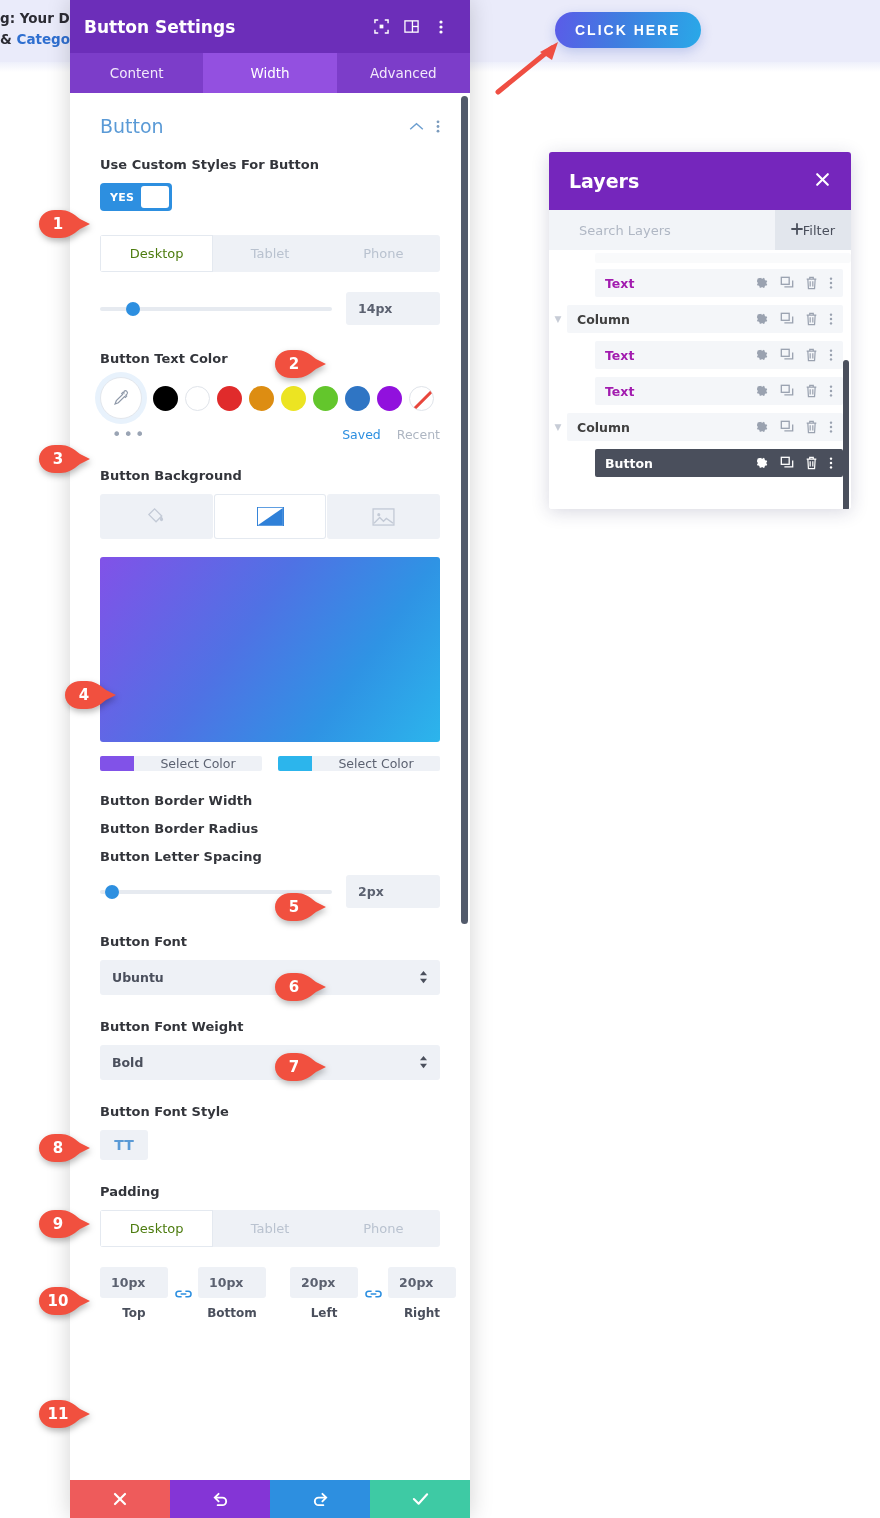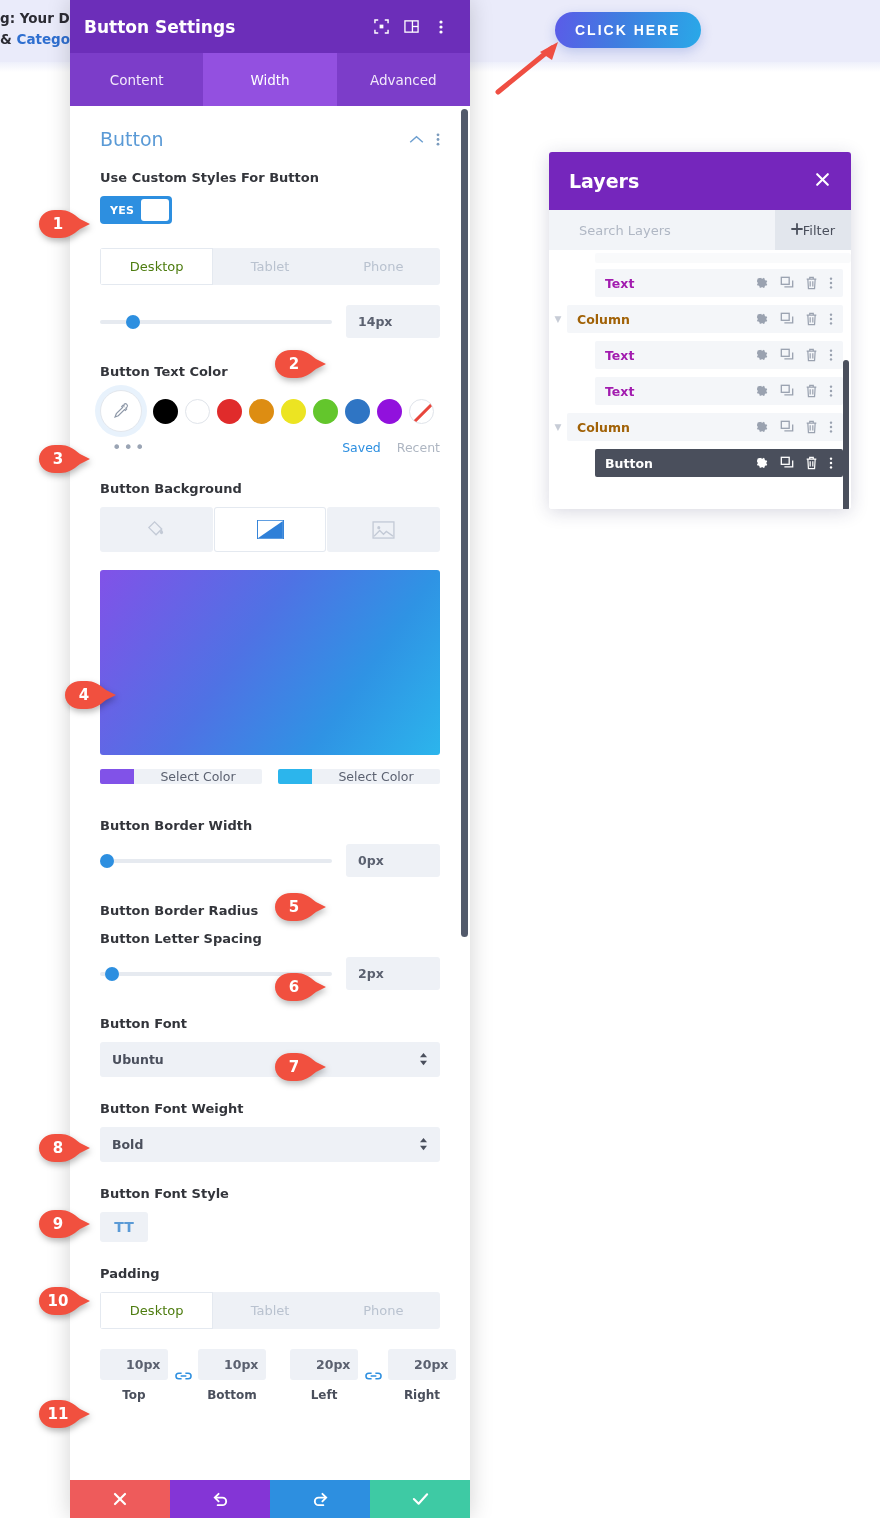--- a/index.html
+++ b/index.html
@@ -55,21 +55,21 @@
   #modal-header {
     height: 53px; background: #6c2eb9;
     display: flex; align-items: center; padding: 0 14px;
     flex: 0 0 auto;
   }
   #modal-title { color: #fff; font-size: 17px; font-weight: bold; flex: 1; }
   .hdr-icon { width: 30px; height: 30px; display: flex; align-items: center;
               justify-content: center; color: #fff; cursor: pointer; }
 
   #modal-tabs {
-    height: 53px; background: #7c3dc9; display: flex; flex: 0 0 auto;
+    height: 40px; background: #7c3dc9; display: flex; flex: 0 0 auto;
   }
   .tab {
     flex: 1; display: flex; align-items: center; justify-content: center;
     color: #f2e9fb; font-size: 13.5px; cursor: pointer;
   }
   .tab.active { background: #9350e0; color: #ffffff; }
 
   #modal-body {
     flex: 1 1 auto; position: relative; overflow: hidden;
     padding: 22px 30px 0 30px; background: #fff;
@@ -145,21 +145,21 @@
   .bgtabs { display: flex; gap: 1px; margin-bottom: 18px; }
   .bgtab { flex: 1; background: #eef1f6; border-radius: 3px; padding: 13px 0;
            display: flex; align-items: center; justify-content: center;
            cursor: pointer; }
   .bgtab.active { background: #ffffff; box-shadow: 0 0 0 1px #e4e9f0 inset; }
 
   #gradient-preview {
     height: 185px; border-radius: 3px; margin-bottom: 14px;
     background: linear-gradient(125deg, #8152e8 0%, #4f72e4 42%, #2f93e4 72%, #2cb5ec 100%);
   }
-  .color-pickers { display: flex; gap: 16px; margin-bottom: 32px; }
+  .color-pickers { display: flex; gap: 16px; margin-bottom: 20px; }
   .cp { flex: 1; display: flex; align-items: stretch; }
   .cp-chip { width: 34px; flex: 0 0 34px; border-radius: 2px 0 0 2px; }
   .cp-btn { flex: 1; background: #eef1f6; border-radius: 0 2px 2px 0;
             display: flex; align-items: center; justify-content: center;
             font-size: 12.5px; color: #5b6170; cursor: pointer; }
 
   .select-box {
     background: #eef1f6; border-radius: 3px; padding: 10px 12px;
     display: flex; align-items: center; margin-bottom: 22px; cursor: pointer;
   }
@@ -170,21 +170,21 @@
   .fontstyle-btn {
     display: inline-flex; align-items: center; justify-content: center;
     width: 48px; height: 30px; background: #eef1f6; border-radius: 3px;
     color: #5a9ad6; font-size: 14px; font-weight: bold; cursor: pointer;
     margin-bottom: 22px;
   }
 
   .pad-row { display: flex; align-items: flex-start; gap: 0; }
   .pad-group { display: flex; align-items: center; }
   .pad-cell { width: 68px; }
-  .pad-inp { background: #eef1f6; border-radius: 3px; padding: 8px 26px;
+  .pad-inp { background: #eef1f6; border-radius: 3px; padding: 8px 11px;
              font-size: 12.5px; color: #5b6170; font-weight: 600; }
   .pad-cap { text-align: center; font-size: 12px; color: #4a4f5c;
              margin-top: 8px; font-weight: 600; }
   .link-ico { width: 30px; display: flex; align-items: center;
               justify-content: center; color: #2d8fe0; cursor: pointer; }
   .pad-div { width: 1px; align-self: stretch; background: #6a6f7a;
              height: 32px; margin: 0 12px; }
 
   
   #modal-actions { height: 38px; display: flex; flex: 0 0 auto; }
@@ -238,21 +238,21 @@
     border-radius: 2px; cursor: pointer;
   }
   .layer-row .caret { width: 18px; text-align: center; color: #c7ccd6;
                       font-size: 9px; }
   .layer-pill { flex: 1; display: flex; align-items: center;
                 background: #f4f6f9; height: 28px; border-radius: 2px;
                 padding: 0 10px; }
   .layer-row.selected .layer-pill { background: #4a4f5c; }
   .layer-name { flex: 1; font-size: 12.5px; font-weight: bold; color: #a21caf; }
   .layer-row.selected .layer-name { color: #ffffff; }
-  .layer-name.muted { color: #a16207; }
+  .layer-name.muted { color: #404040; }
   .layer-acts { display: flex; align-items: center; gap: 11px;
                 color: #9aa2b0; }
   .layer-row.selected .layer-acts { color: #ffffff; }
   .layer-acts > span { cursor: pointer; display: flex; }
   #layers-scrollbar {
     position: absolute; right: 2px; top: 110px; width: 6px; height: 200px;
     background: #4a4f5c; border-radius: 3px;
   }
 </style>
 </head>
@@ -402,26 +402,20 @@
         <div class="cp-btn">Select Color</div>
       </div>
       <div class="cp">
         <div class="cp-chip" style="background:#2cb5ec"></div>
         <div class="cp-btn">Select Color</div>
       </div>
     </div>
 
     
     <div class="field-label">Button Border Width</div>
-    <div class="slider-row">
-      <div class="slider-track">
-        <div class="slider-knob" style="left:0%"></div>
-      </div>
-      <div class="num-box">0px</div>
-    </div>
 
     
     <div class="field-label">Button Border Radius</div>
 
     
     <div class="field-label">Button Letter Spacing</div>
     <div class="slider-row">
       <div class="slider-track">
         <div class="slider-knob" style="left:2%"></div>
       </div>

